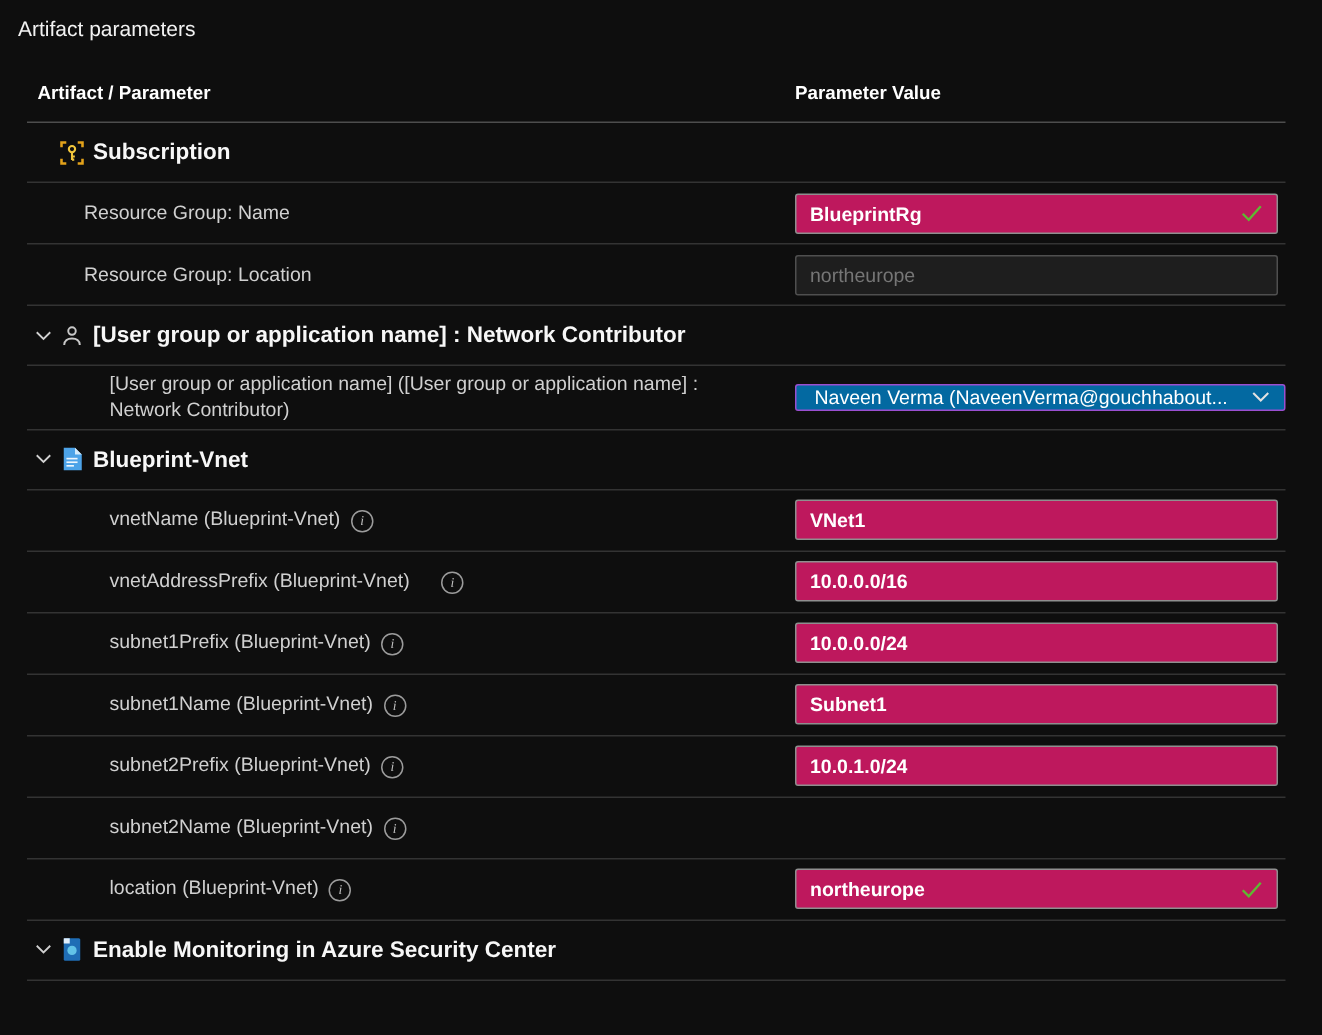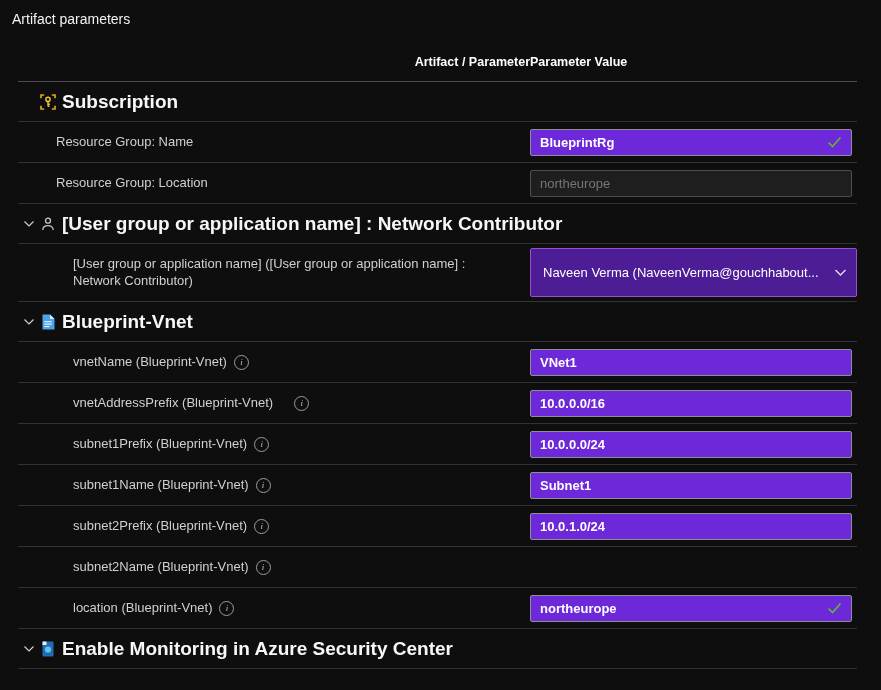--- a/index.html
+++ b/index.html
@@ -22,52 +22,52 @@
   .page{width:881px;height:690px;}
   .title{
     color:#f2f2f2;font-size:14px;padding:11px 0 0 12px;height:21px;
   }
   .table{margin:0 24px 0 18px;}
   .thead{
     height:50px;display:flex;align-items:flex-end;padding-bottom:12px;
     border-bottom:1px solid #4d4d4d;box-sizing:border-box;
   }
   .th{color:#ffffff;font-size:12.5px;font-weight:700;}
-  .th.left{flex:1;padding-left:7px;text-align:right;}
+  .th.left{flex:1;padding-left:7px;}
   .th.right{width:327px;flex:none;}
   .row{
     display:flex;align-items:center;border-bottom:1px solid #333333;
     box-sizing:border-box;
   }
   .group-row{min-height:40px;padding-left:4px;}
   .chevron{width:13px;display:inline-flex;align-items:center;justify-content:center;margin-right:4px;cursor:pointer;}
   .gicon{width:17px;height:17px;display:inline-flex;align-items:center;justify-content:center;margin-right:6px;}
   .gicon svg{display:block;}
-  .glabel{color:#f7f7f7;font-size:19px;font-weight:700;}
+  .glabel{color:#f7f7f7;font-size:15px;font-weight:700;}
   .param-row{min-height:41px;justify-content:space-between;padding:4px 0;}
   .plabel-wrap{flex:1;display:flex;align-items:flex-end;padding-right:14px;}
   .plabel{color:#d0d0d0;font-size:13px;line-height:1.3;max-width:430px;}
   .info{
     width:13px;height:13px;border:1px solid #9c9c9c;border-radius:50%;
     color:#c0c0c0;font-size:9px;line-height:13px;text-align:center;
     margin-left:7px;flex:none;display:inline-block;cursor:pointer;
     font-family:"Liberation Serif","DejaVu Serif",serif;font-style:italic;
   }
   .control-slot{width:327px;flex:none;display:flex;align-items:center;}
   .pv-input{
     width:100%;height:27px;border:1px solid #8f8f8f;border-radius:2px;
-    background:#6d28d9;display:flex;align-items:center;justify-content:space-between;
+    background:#be185d;display:flex;align-items:center;justify-content:space-between;
     padding:0 9px;box-sizing:border-box;margin-right:5px;cursor:text;
   }
   .pv-input .pv-text{color:#ffffff;font-weight:600;font-size:13px;white-space:nowrap;overflow:hidden;}
   .pv-input.disabled{border-color:#4f4f4f;background:#1e1e1e;cursor:default;}
   .pv-input.disabled .pv-text{color:#767676;font-weight:400;}
   .pv-dropdown{
-    width:100%;height:49px;border:1px solid var(--accent-purple);border-radius:2px;
-    background:#4c1d95;display:flex;align-items:center;justify-content:space-between;
+    width:100%;height:18px;border:1px solid var(--accent-purple);border-radius:2px;
+    background:#0369a1;display:flex;align-items:center;justify-content:space-between;
     padding:0 9px 0 12px;box-sizing:border-box;cursor:pointer;
   }
   .pv-dropdown .pv-text{color:#ffffff;font-weight:400;font-size:13px;white-space:nowrap;overflow:hidden;}
   .check-wrap,.dd-chev-wrap{flex:none;display:inline-flex;align-items:center;margin-left:8px;}
 </style>
 </head>
 <body>
 
 <div class="page">
   <div class="title">Artifact parameters</div>

